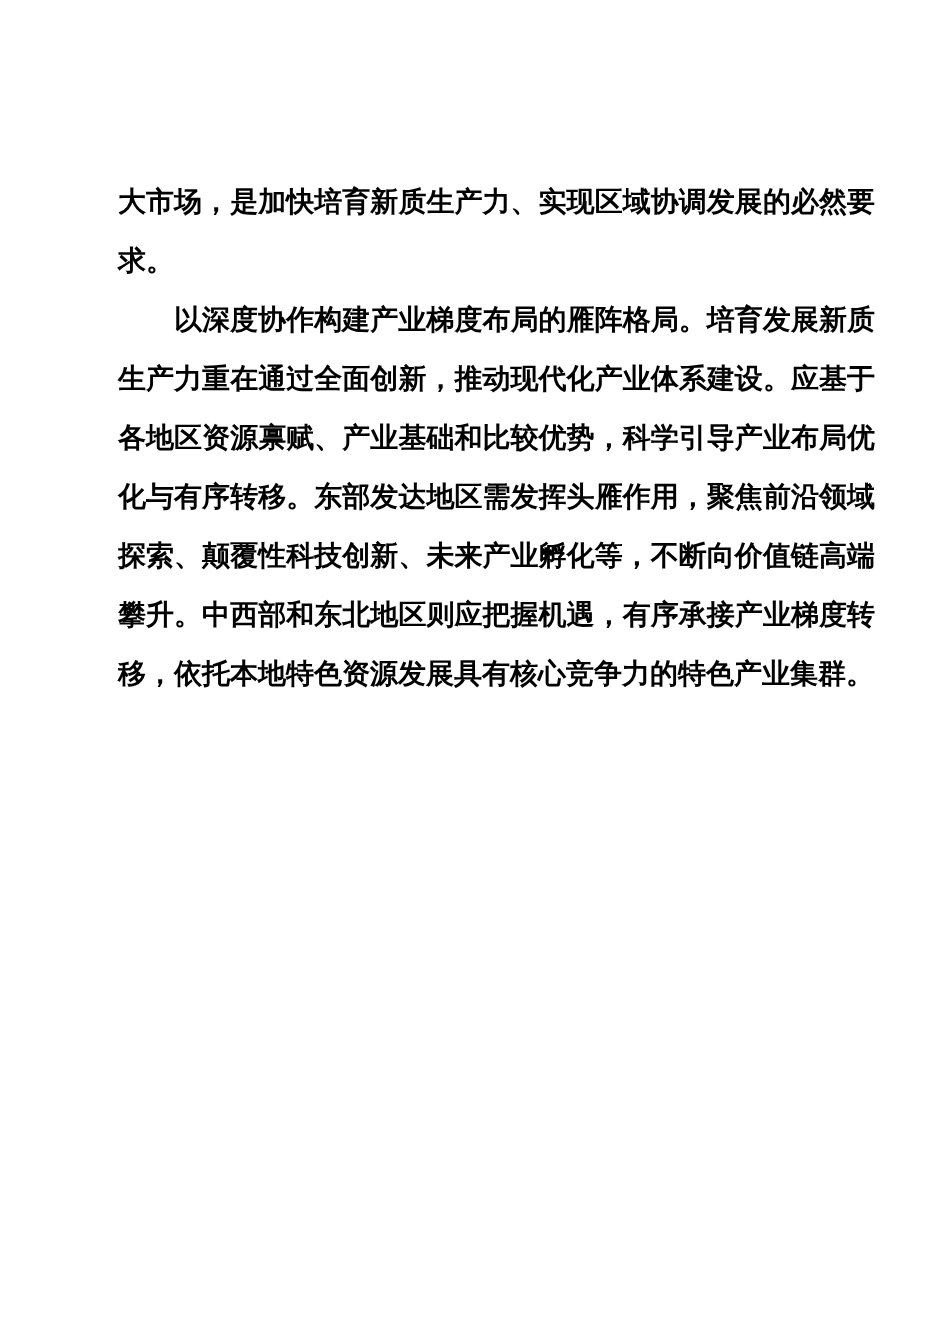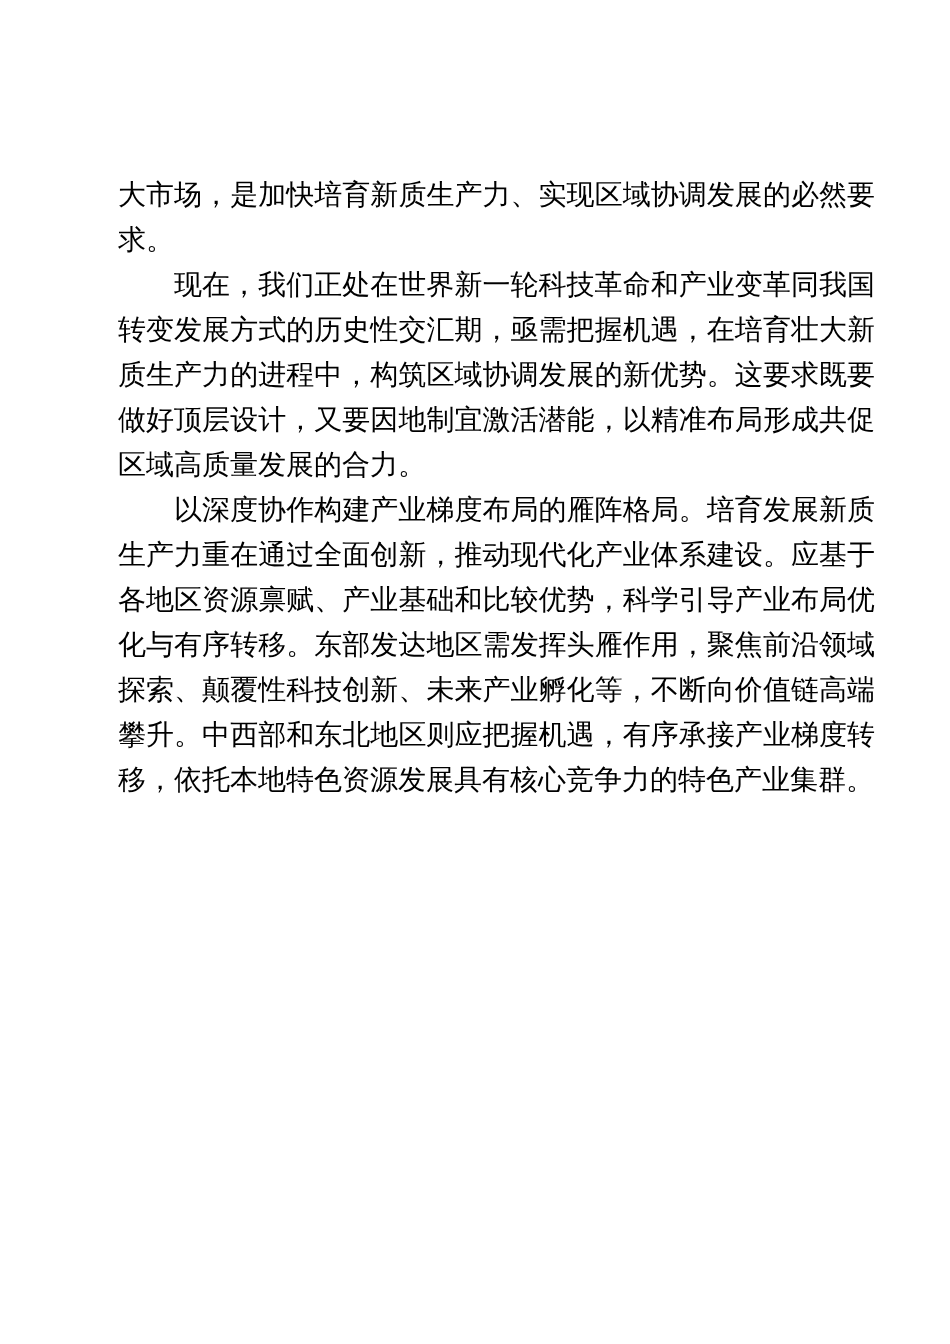--- a/index.html
+++ b/index.html
@@ -17,33 +17,32 @@
     overflow: hidden;
   }
   .content {
     position: absolute;
     left: 118px;
     top: 172px;
     width: 757px;
   }
   .para {
     font-size: 28px;
-    line-height: 45px;
+    line-height: 59px;
     color: #000000;
     text-align: justify;
     text-justify: inter-ideograph;
     letter-spacing: 0;
-    font-weight: 400;
+    font-weight: 700;
   }
   .para.indent {
     text-indent: 2em;
   }
 </style>
 </head>
 <body>
 
 <div class="page">
   <div class="content">
     <p class="para">大市场，是加快培育新质生产力、实现区域协调发展的必然要求。</p>
-    <p class="para indent">现在，我们正处在世界新一轮科技革命和产业变革同我国转变发展方式的历史性交汇期，亟需把握机遇，在培育壮大新质生产力的进程中，构筑区域协调发展的新优势。这要求既要做好顶层设计，又要因地制宜激活潜能，以精准布局形成共促区域高质量发展的合力。</p>
     <p class="para indent">以深度协作构建产业梯度布局的雁阵格局。培育发展新质生产力重在通过全面创新，推动现代化产业体系建设。应基于各地区资源禀赋、产业基础和比较优势，科学引导产业布局优化与有序转移。东部发达地区需发挥头雁作用，聚焦前沿领域探索、颠覆性科技创新、未来产业孵化等，不断向价值链高端攀升。中西部和东北地区则应把握机遇，有序承接产业梯度转移，依托本地特色资源发展具有核心竞争力的特色产业集群。</p>
   </div>
 </div>
 
 </body></html>

